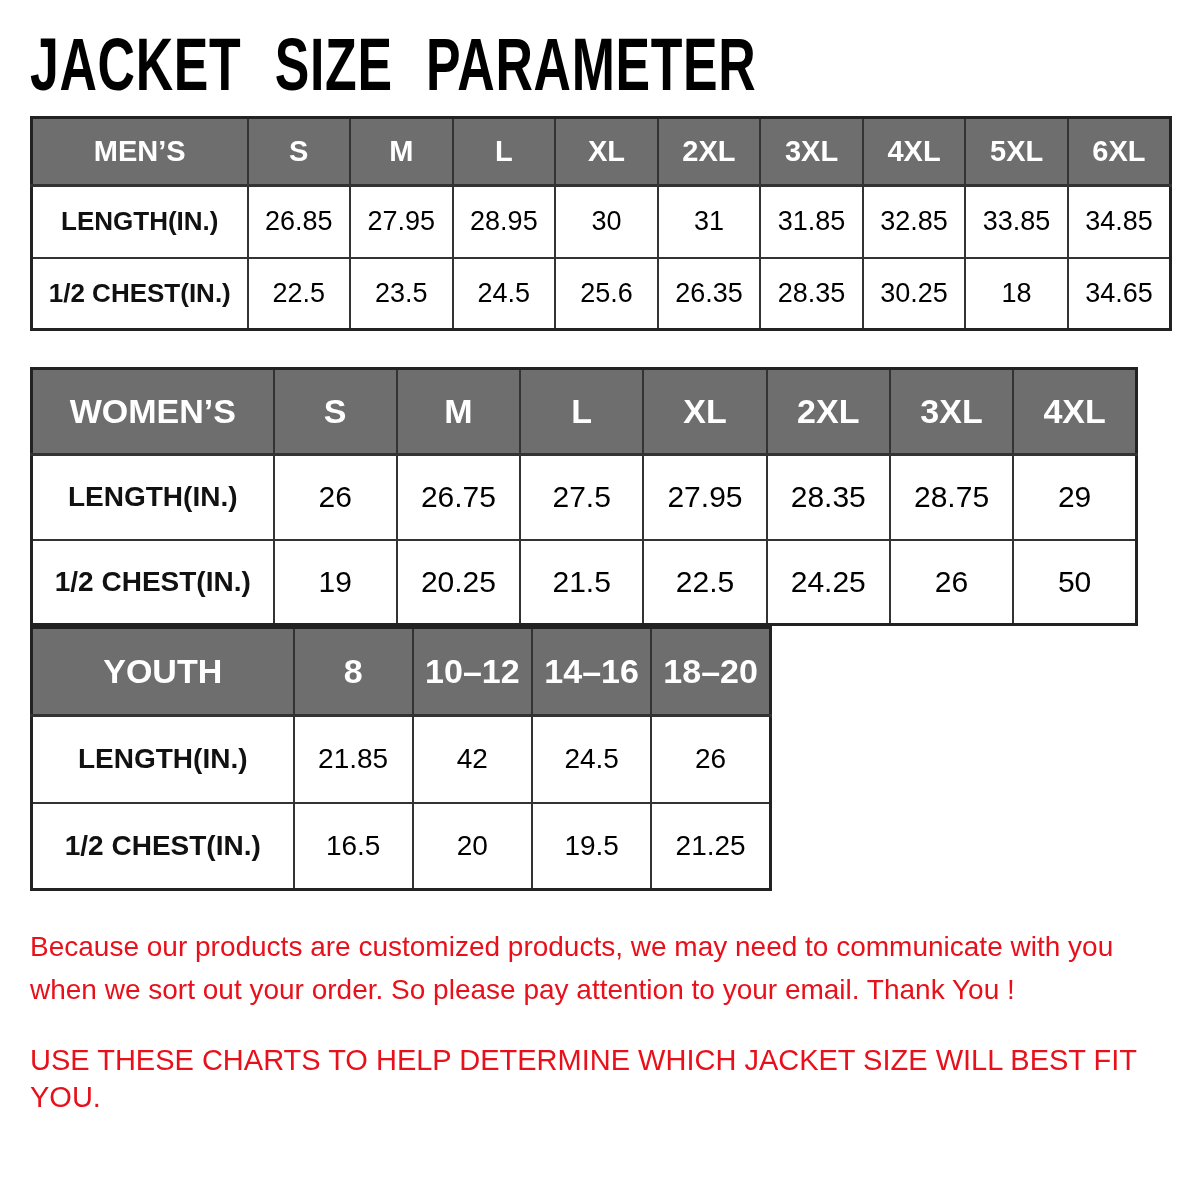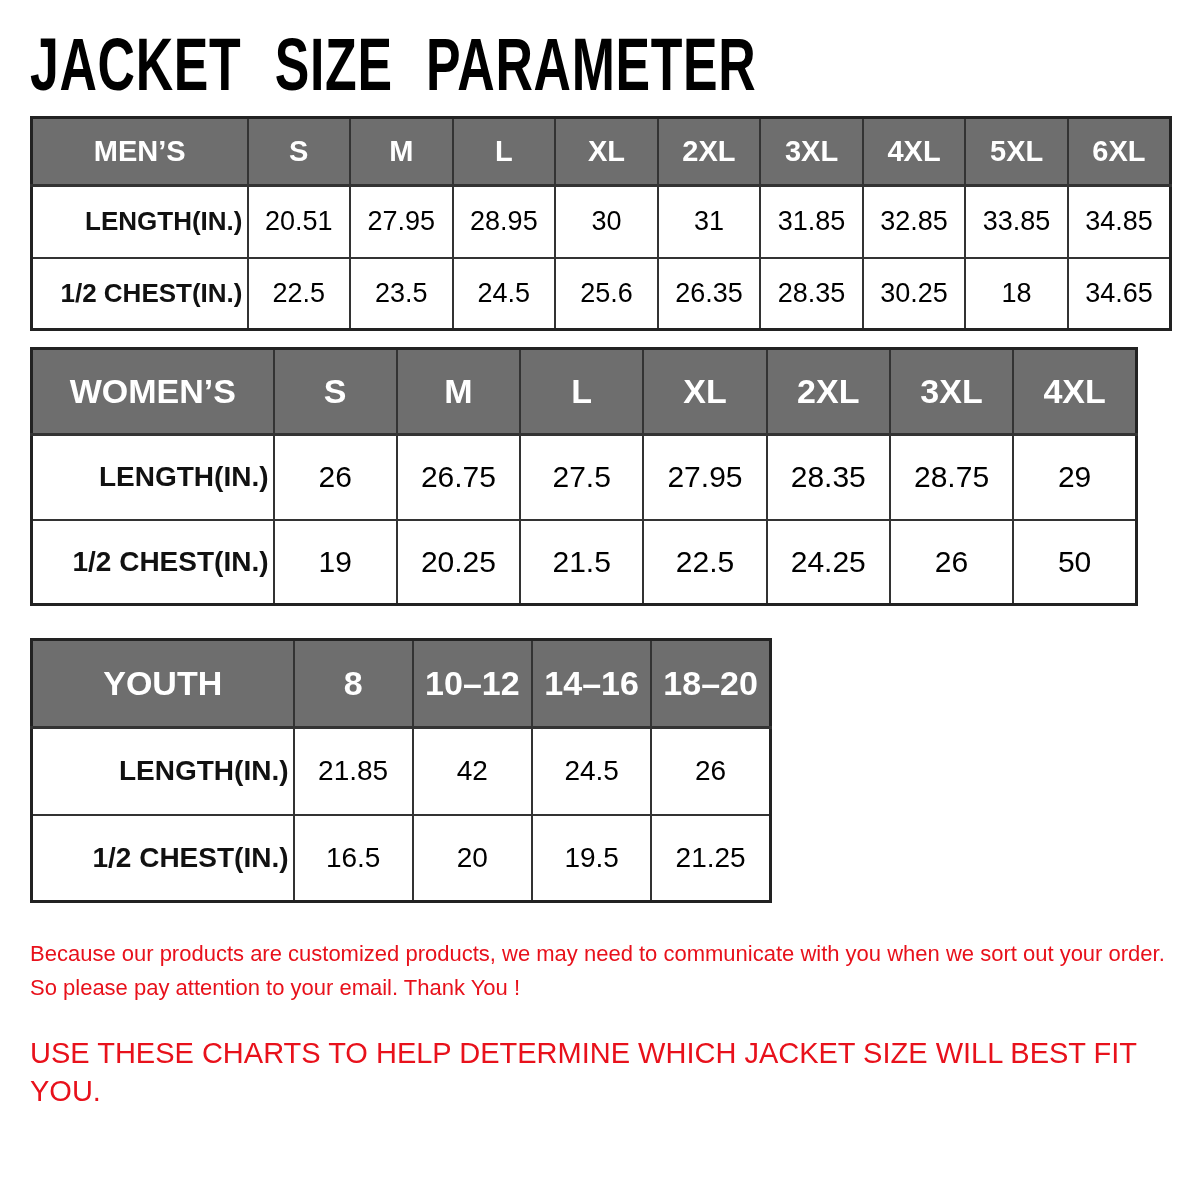--- a/index.html
+++ b/index.html
@@ -60,49 +60,48 @@
   }
   table.size-table th{
     background:var(--header-bg);
     color:var(--header-text);
     font-weight:700;
     border-bottom-width:3px;
   }
   table.size-table td.row-label{
     font-weight:700;
     color:#111;
-    text-align:right;
   }
   table.size-table{border:3px solid #222;}
 
   
-  .t-mens{width:1142px;margin-bottom:16px;}
+  .t-mens{width:1142px;margin-bottom:36px;}
   .t-mens th{height:68px;font-size:29px;}
   .t-mens td{height:72px;font-size:27px;}
   .t-mens td.row-label{font-size:26px;}
   .t-mens col.c-first{width:216px;}
 
   
-  .t-womens{width:1108px;margin-bottom:32px;}
+  .t-womens{width:1108px;}
   .t-womens th{height:86px;font-size:34px;}
   .t-womens td{height:85px;font-size:30px;}
   .t-womens td.row-label{font-size:28px;}
   .t-womens col.c-first{width:242px;}
 
   
   .t-youth{width:742px;margin-bottom:34px;}
   .t-youth th{height:88px;font-size:34px;}
   .t-youth td{height:87px;font-size:28px;}
   .t-youth td.row-label{font-size:28px;}
   .t-youth col.c-first{width:262px;}
 
   
   .footer-paragraph{
     color:var(--red);
-    font-size:22px;
+    font-size:28px;
     line-height:1.55;
     width:1150px;
     margin:4px 0 30px 0;
   }
   .footer-note{
     color:var(--red);
     font-size:29px;
     line-height:1.3;
     width:1150px;
     margin:0;
@@ -140,21 +139,21 @@
             <th>2XL</th>
             <th>3XL</th>
             <th>4XL</th>
             <th>5XL</th>
             <th>6XL</th>
           </tr>
         </thead>
         <tbody>
           <tr>
             <td class="row-label">LENGTH(IN.)</td>
-            <td>20.51</td>
+            <td>26.85</td>
             <td>27.95</td>
             <td>28.95</td>
             <td>30</td>
             <td>31</td>
             <td>31.85</td>
             <td>32.85</td>
             <td>33.85</td>
             <td>34.85</td>
           </tr>
           <tr>

